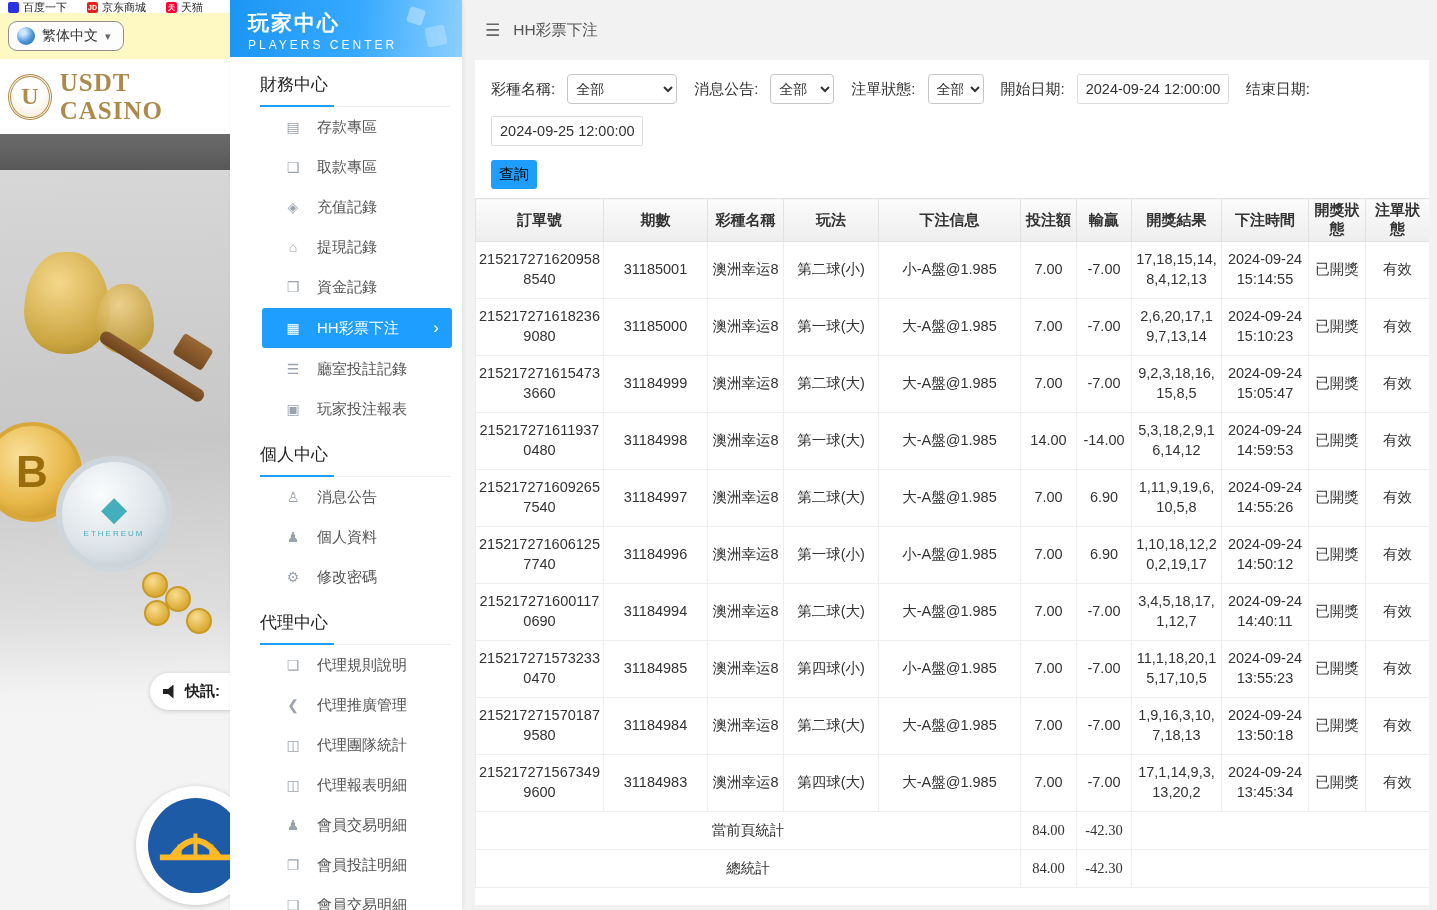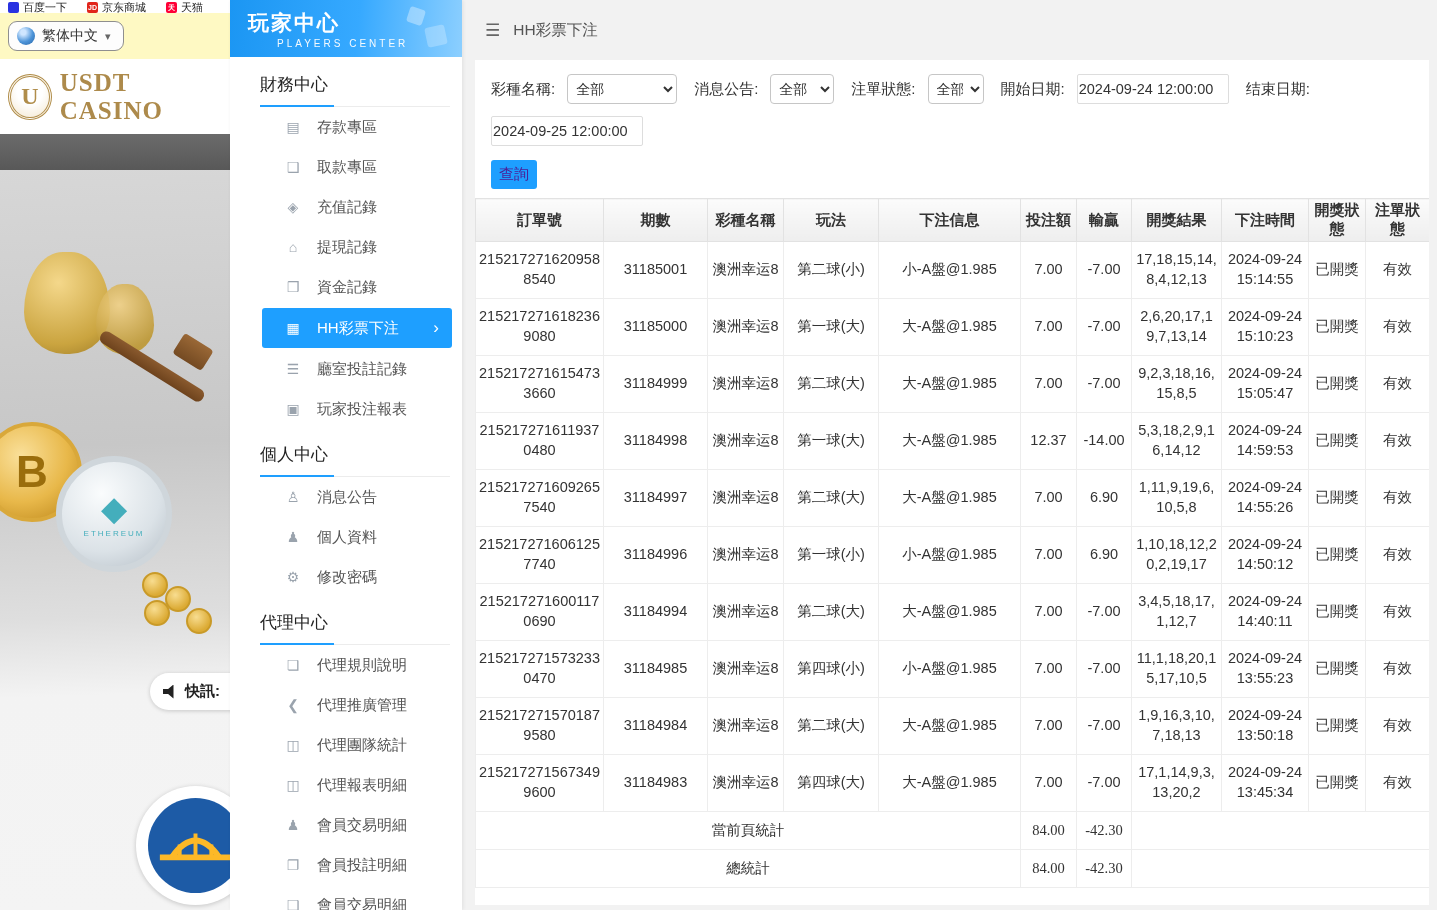--- a/index.html
+++ b/index.html
@@ -32,21 +32,21 @@
   .coin.small { width:26px; height:26px; background:radial-gradient(circle at 38% 32%, #f8dd90, #dcab35 70%); border:2px solid #c99a28; }
   .coin.s1 { top:438px; left:142px; } .coin.s2 { top:452px; left:165px; } .coin.s3 { top:466px; left:144px; } .coin.s4 { top:474px; left:186px; }
   .ticker { position:absolute; top:539px; left:150px; width:120px; height:37px; background:#fff; border-radius:19px 0 0 19px; box-shadow:0 1px 4px rgba(0,0,0,.18); display:flex; align-items:center; gap:7px; padding-left:13px; font-size:15px; font-weight:bold; color:#222; cursor:pointer; }
   .speaker { width:15px; height:14px; background:#222; clip-path:polygon(0 32%, 34% 32%, 70% 0, 70% 100%, 34% 68%, 0 68%); }
   .badge { position:absolute; top:652px; left:136px; width:119px; height:119px; border-radius:50%; background:#fff; box-shadow:0 1px 5px rgba(0,0,0,.2); display:flex; align-items:center; justify-content:center; }
 
   
   .sidebar { position:absolute; left:230px; top:0; width:232px; height:910px; background:#fff; z-index:5; box-shadow:1px 0 4px rgba(0,0,0,.08); overflow:hidden; }
   .sb-header { position:relative; height:57px; background:linear-gradient(95deg,#1b96f3 0%,#36a9ff 55%,#8ccfff 100%); color:#fff; padding:9px 0 0 18px; overflow:hidden; }
   .sb-title { font-size:21px; font-weight:bold; letter-spacing:2px; }
-  .sb-subtitle { font-size:10px; letter-spacing:3px; margin-top:1px; opacity:.95;margin-left:29px; }
+  .sb-subtitle { font-size:12px; letter-spacing:3px; margin-top:1px; opacity:.95; }
   .dice { position:absolute; width:16px; height:16px; background:rgba(255,255,255,.35); border-radius:3px; }
   .dice.d1 { right:38px; top:8px; transform:rotate(18deg); }
   .dice.d2 { right:16px; top:26px; transform:rotate(-12deg); width:20px; height:20px; background:rgba(255,255,255,.25); }
   .sb-nav { padding-top:2px; }
   .section-title { margin:14px 12px 0 30px; padding-bottom:10px; font-size:17px; color:#222; border-bottom:1px solid #ececec; position:relative; }
   .section-title::after { content:""; position:absolute; left:0; bottom:-1px; width:74px; height:2px; background:#1e9fff; }
   .menu-item { height:40px; display:flex; align-items:center; gap:16px; padding-left:55px; font-size:15px; color:#555; cursor:pointer; position:relative; }
   .mi-icon { width:16px; text-align:center; font-size:14px; color:#9aa3ad; }
   .menu-item.active { background:#1e9fff; color:#fff; margin:1px 10px; margin-left:32px; padding-left:23px; border-radius:3px; }
   .menu-item.active .mi-icon { color:#fff; }
@@ -55,23 +55,23 @@
   
   .main { position:absolute; left:462px; top:0; right:0; height:910px; background:#f2f2f2; }
   .topbar { height:60px; display:flex; align-items:center; gap:13px; padding-left:23px; color:#555; }
   .hamburger { font-size:17px; color:#666; cursor:pointer; }
   .page-title { font-size:15.5px; }
   .panel { margin:0 8px 0 13px; background:#fff; height:845px; overflow:hidden; padding-top:14px; }
   .filters { display:flex; flex-wrap:wrap; align-items:center; column-gap:8px; row-gap:10px; padding:0 16px; font-size:15px; color:#333;gap:12px; }
   .flabel { margin-left:5px; }
   .fselect { height:30px; border:1px solid #c6c6c6; border-radius:4px; background:#fff; font-size:14px; color:#333; padding:0 4px; font-family:inherit; }
   .fselect.wide { width:110px; } .fselect.mid { width:64px; } .fselect.narrow { width:56px; }
-  .fdate { height:30px; width:152px; border:1px solid #ddd; border-radius:2px; padding:0 1px; font-size:14.5px; color:#333; font-family:inherit; }
+  .fdate { height:30px; width:152px; border:1px solid #ddd; border-radius:2px; padding:0 8px; font-size:14.5px; color:#333; font-family:inherit; }
   .btn-row { flex-basis:100%; margin-top:2px; }
-  .search-btn { width:46px; height:29px; background:#1e9fff; border:none; border-radius:3px; color:#4c1d95; font-size:15px; cursor:pointer; font-family:inherit; }
+  .search-btn { width:46px; height:29px; background:#1e9fff; border:none; border-radius:3px; color:#000000; font-size:15px; cursor:pointer; font-family:inherit; }
   .bet-table { table-layout:fixed; width:954px; border-collapse:collapse; margin-top:9px; }
   .bet-table th { background:linear-gradient(#fbfbfb,#eeeeee); border:1px solid #e2e2e2; height:42px; font-size:15px; font-weight:bold; color:#333; padding:2px; }
   .bet-table td { border:1px solid #ededed; height:57px; text-align:center; font-size:14.5px; color:#333; padding:4px 3px; line-height:1.35; word-break:break-word; }
   .bet-table td.ba { word-break:break-all; }
   .bet-table tr.summary td { height:38px;font-family:Liberation Serif, serif; }
 </style>
 </head>
 <body>
 
 <div class="left-page">
@@ -310,21 +310,21 @@
             <td>2024-09-24 15:05:47</td>
             <td>已開獎</td>
             <td>有效</td>
           </tr>
           <tr>
             <td class="ba">2152172716119370480</td>
             <td>31184998</td>
             <td>澳洲幸运8</td>
             <td>第一球(大)</td>
             <td>大-A盤@1.985</td>
-            <td>12.37</td>
+            <td>14.00</td>
             <td>-14.00</td>
             <td class="ba">5,3,18,2,9,16,14,12</td>
             <td>2024-09-24 14:59:53</td>
             <td>已開獎</td>
             <td>有效</td>
           </tr>
           <tr>
             <td class="ba">2152172716092657540</td>
             <td>31184997</td>
             <td>澳洲幸运8</td>

